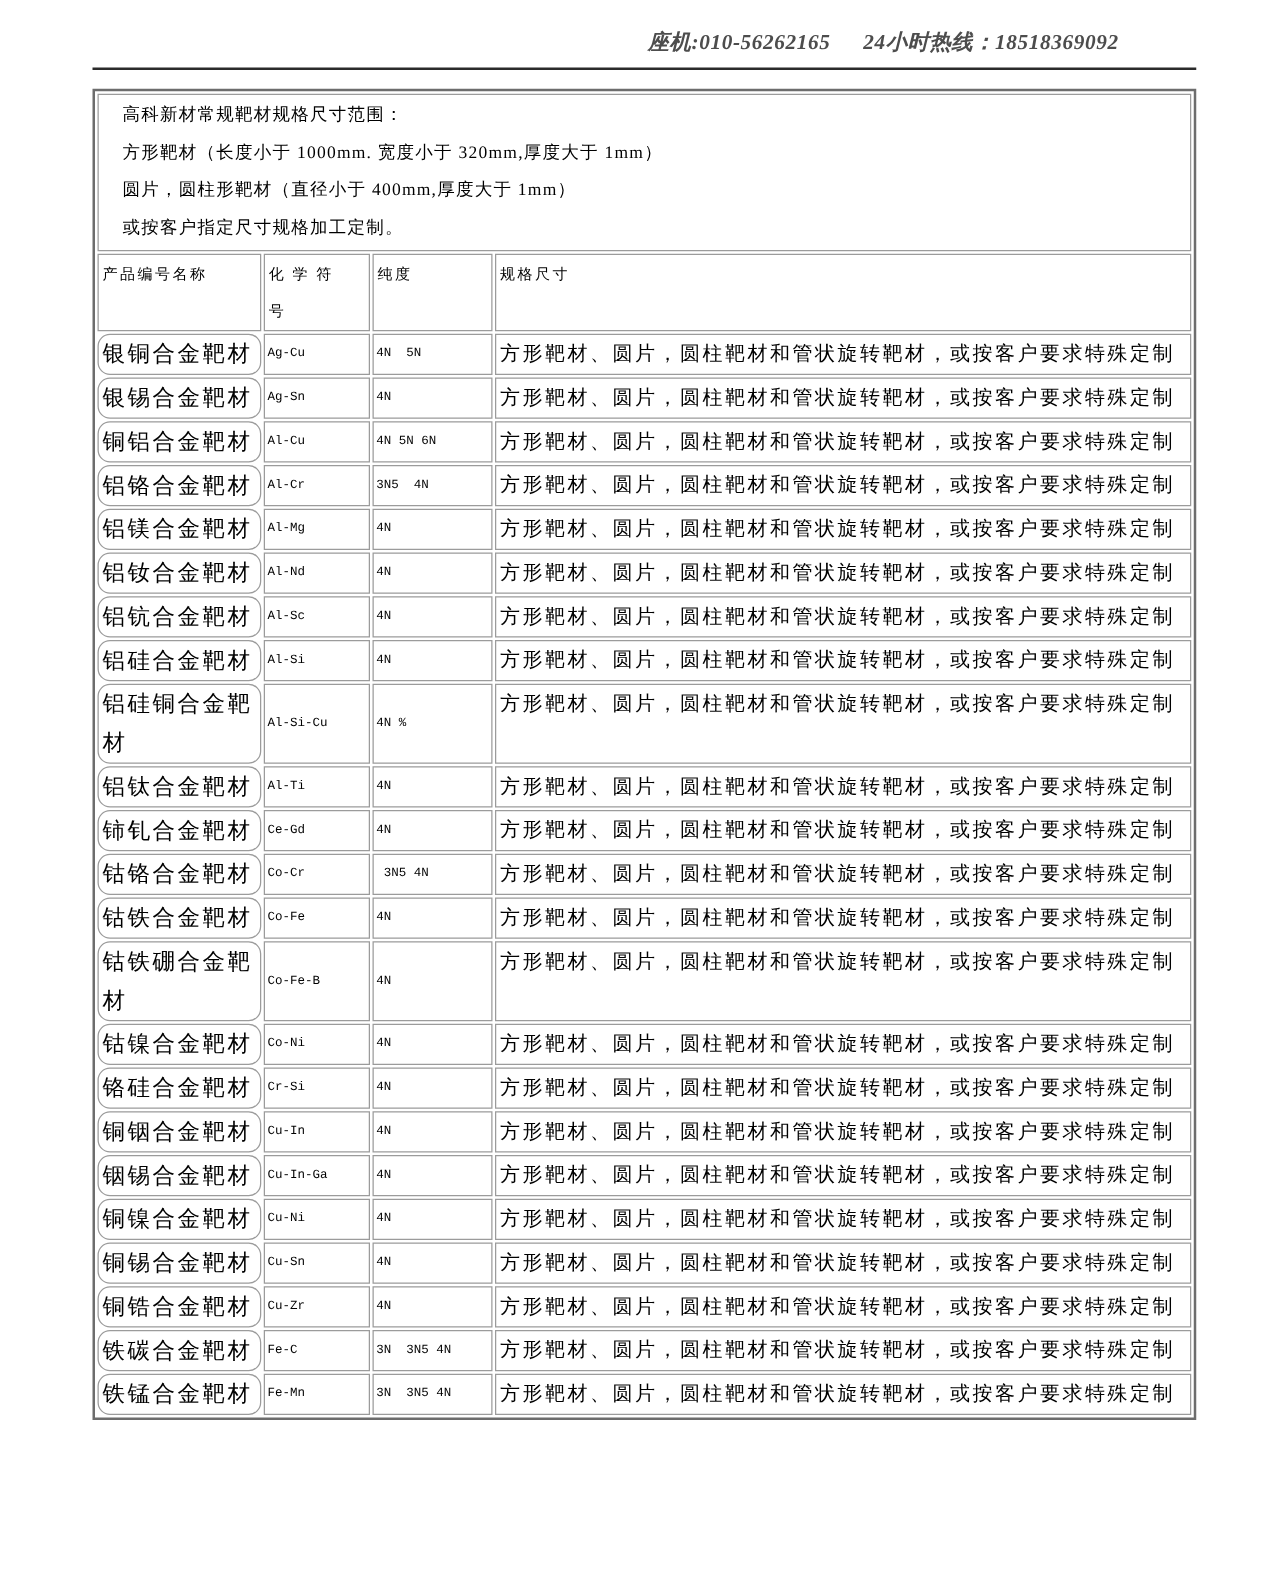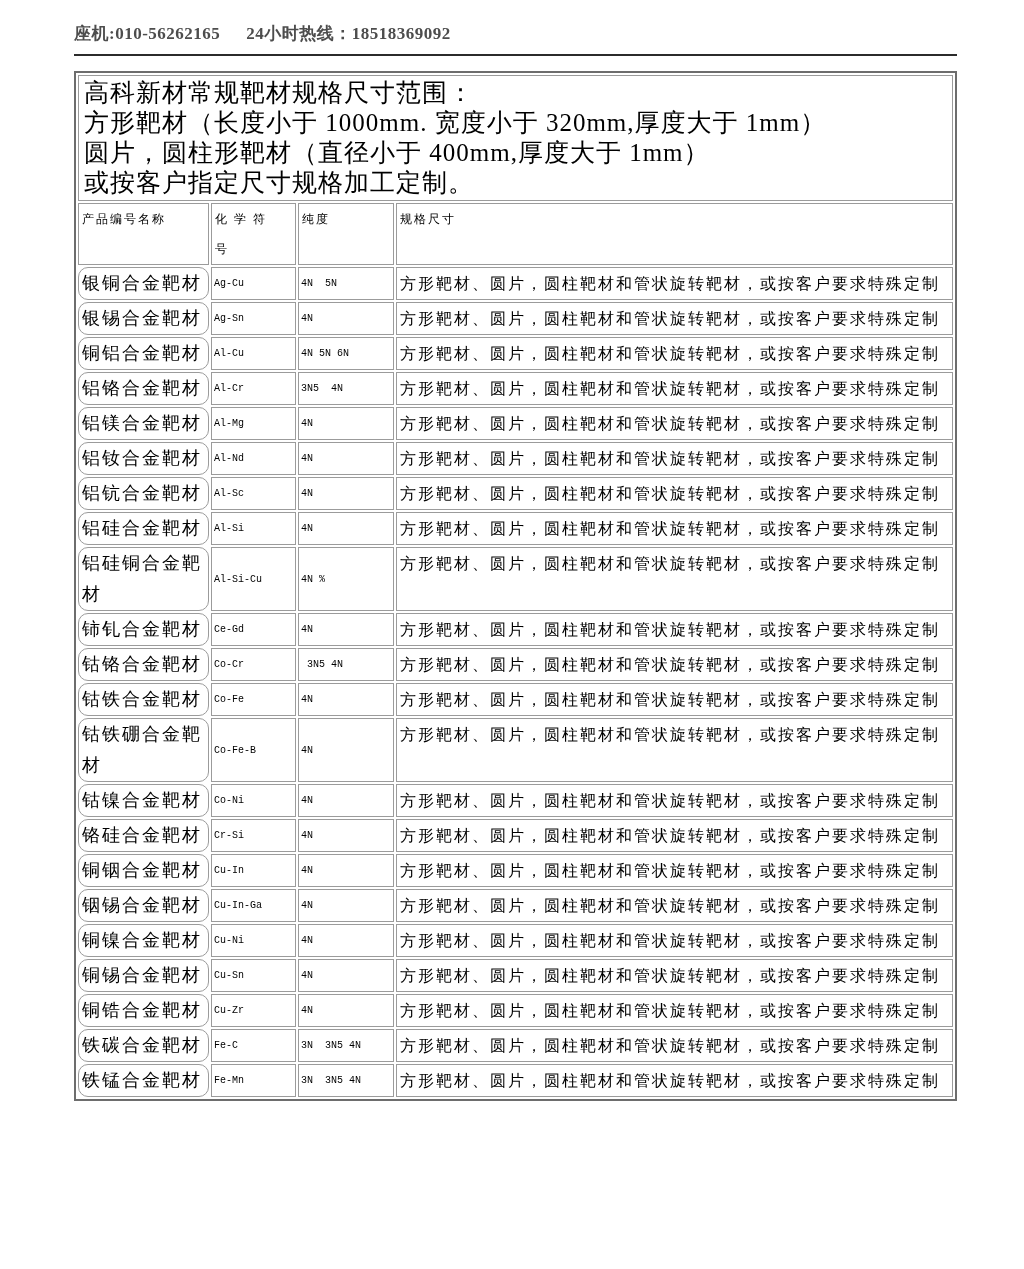--- a/index.html
+++ b/index.html
@@ -8,26 +8,27 @@
     width: 1024px; height: 1269px;
     background: #ffffff;
     overflow: hidden;
     font-family: "Liberation Serif", serif;
     color: #000;
   }
   .page { margin-left: 74px; width: 883px; }
 
   .phone-bar {
     padding: 22px 62px 9px 0;
-    text-align: left;
+    text-align: right;
     font-weight: bold;
     font-size: 17px;
     color: #4d4d4d;
     letter-spacing: 0.5px;
     white-space: nowrap;
+    font-style: italic;
   }
   .phone-bar .gap { display: inline-block; width: 26px; }
 
   .rule { border-top: 2px solid #2b2b2b; height: 0; }
 
   table.main {
     margin-top: 15px;
     width: 883px;
     table-layout: fixed;
     border-collapse: separate;
@@ -36,22 +37,22 @@
     background: #ffffff;
   }
   td {
     border: 1px solid #9b9b9b;
     background: #fff;
     padding: 0 3px;
     overflow: hidden;
   }
 
   .intro-cell {
-    padding: 2px 5px;
-    font-size: 25px;
+    padding: 2px 19px;
+    font-size: 14px;
     line-height: 30px;
     letter-spacing: 1px;
     vertical-align: top;
   }
 
   .header-row td {
     height: 60px;
     line-height: 30px;
     vertical-align: top;
     font-size: 12px;
@@ -176,20 +177,26 @@
     <td class="spec-cell">方形靶材、圆片，圆柱靶材和管状旋转靶材，或按客户要求特殊定制</td>
   </tr>
 
   <tr>
     <td class="name-cell">铝硅铜合金靶材</td>
     <td class="sym-cell">Al-Si-Cu</td>
     <td class="pur-cell">4N %</td>
     <td class="spec-cell">方形靶材、圆片，圆柱靶材和管状旋转靶材，或按客户要求特殊定制</td>
   </tr>
 
+  <tr>
+    <td class="name-cell">铝钛合金靶材</td>
+    <td class="sym-cell">Al-Ti</td>
+    <td class="pur-cell">4N</td>
+    <td class="spec-cell">方形靶材、圆片，圆柱靶材和管状旋转靶材，或按客户要求特殊定制</td>
+  </tr>
 
 
   <tr>
     <td class="name-cell">铈钆合金靶材</td>
     <td class="sym-cell">Ce-Gd</td>
     <td class="pur-cell">4N</td>
     <td class="spec-cell">方形靶材、圆片，圆柱靶材和管状旋转靶材，或按客户要求特殊定制</td>
   </tr>
 
   <tr>

